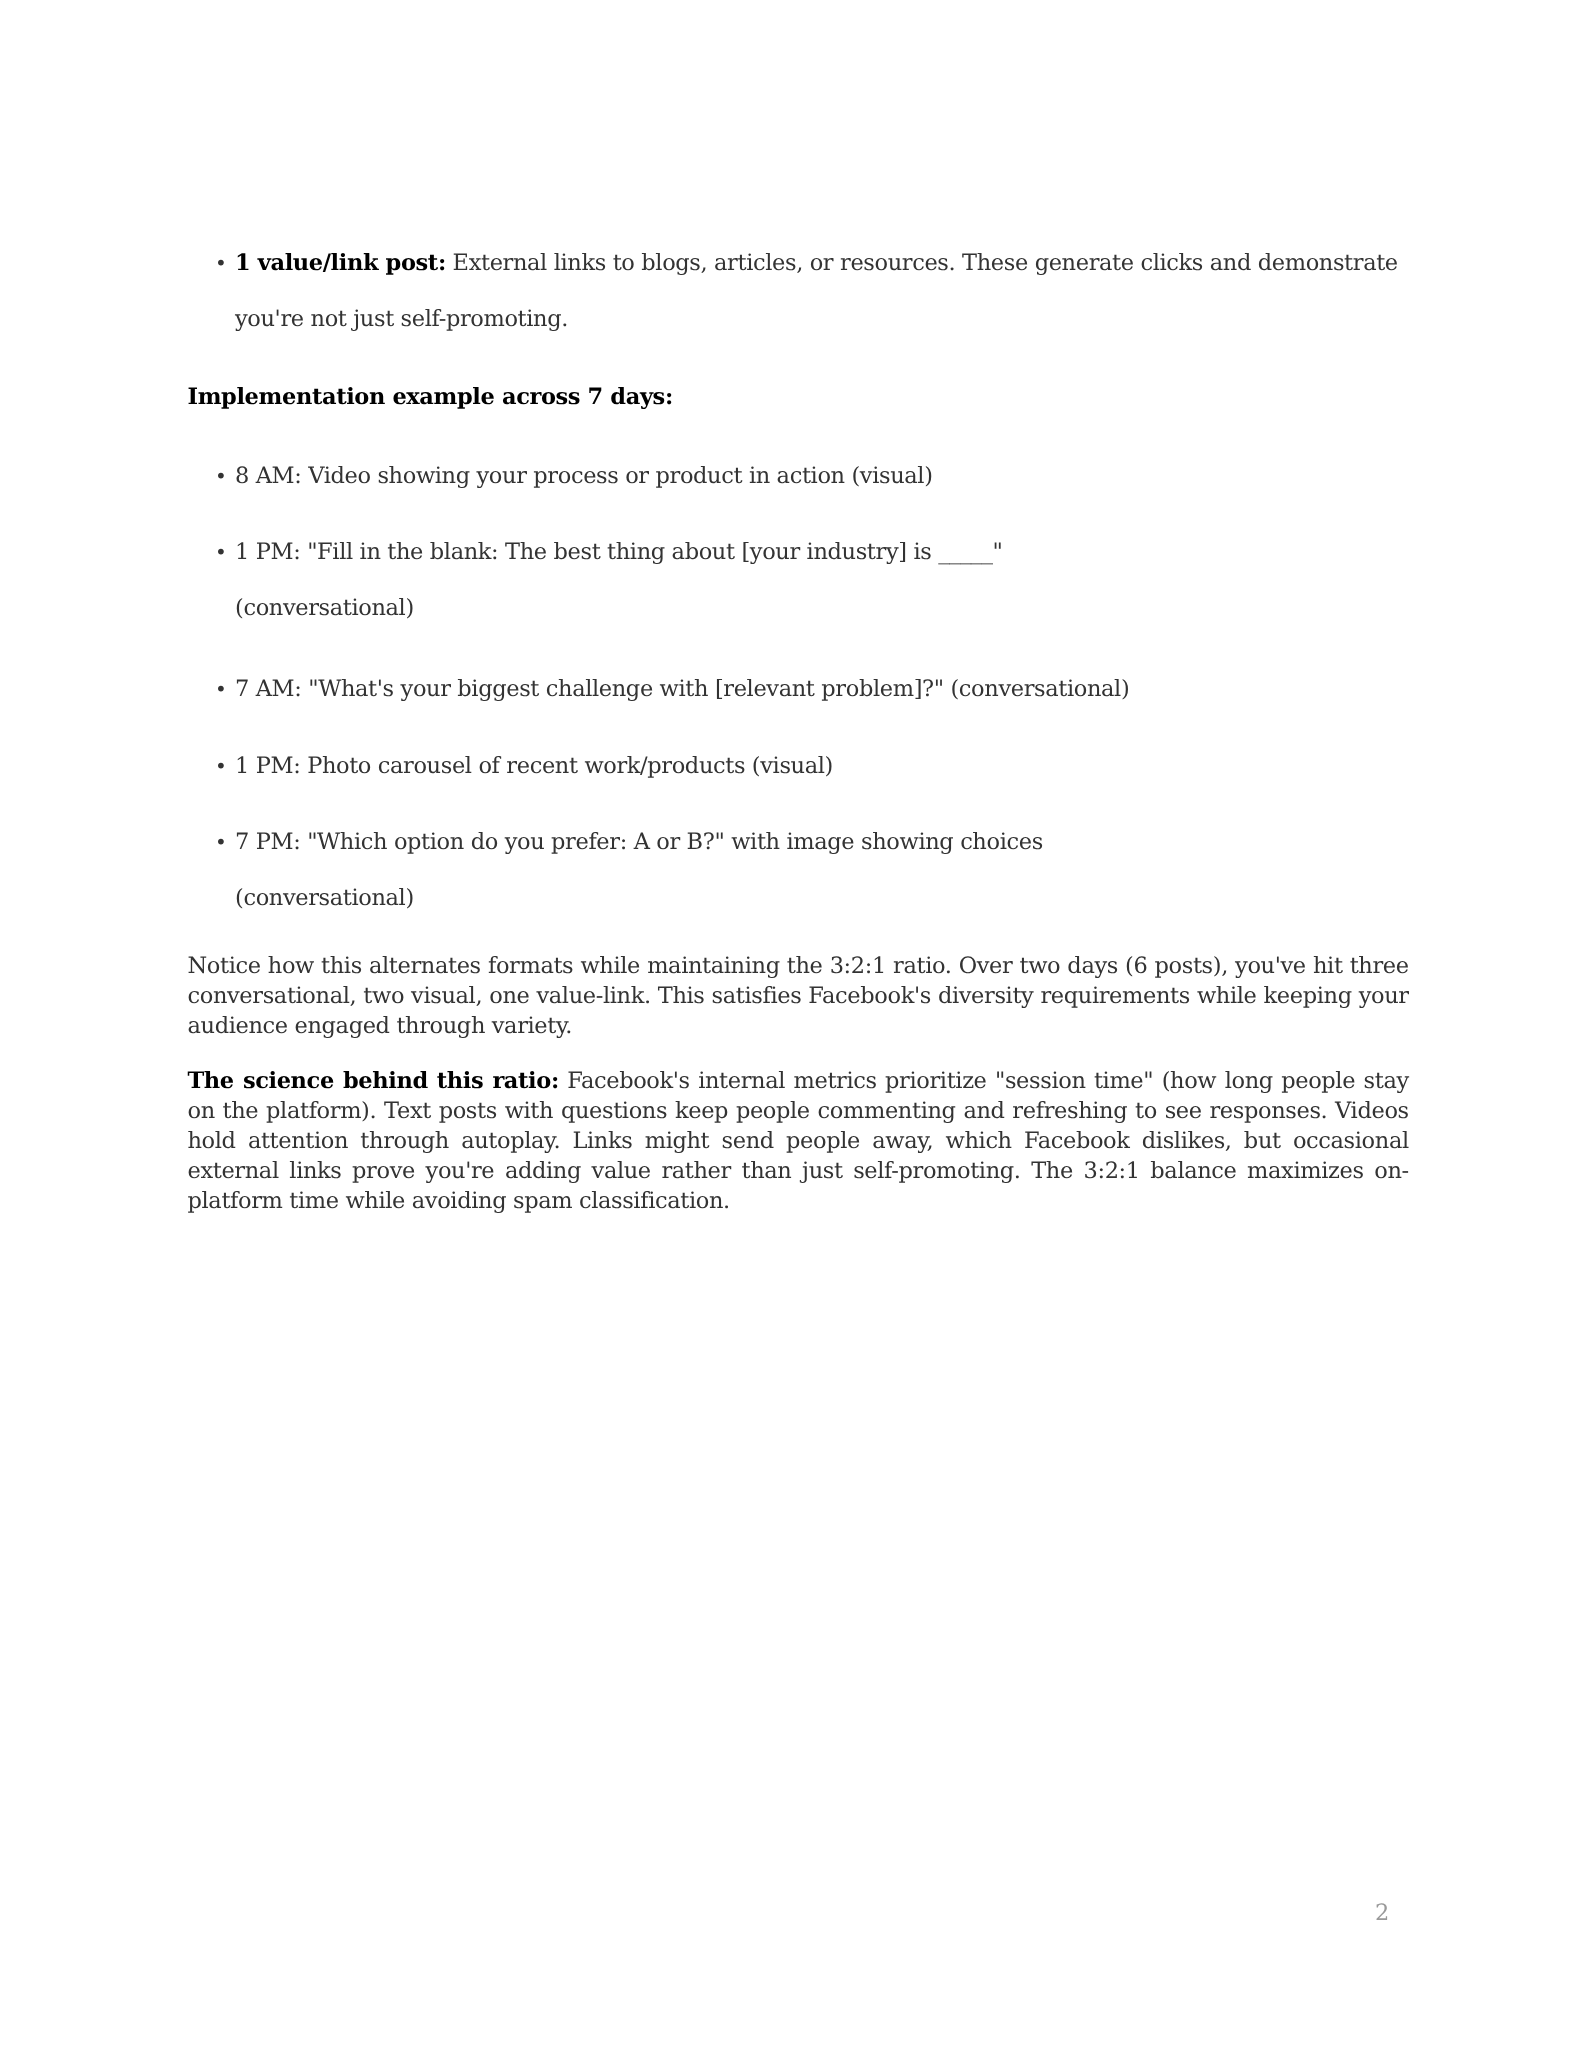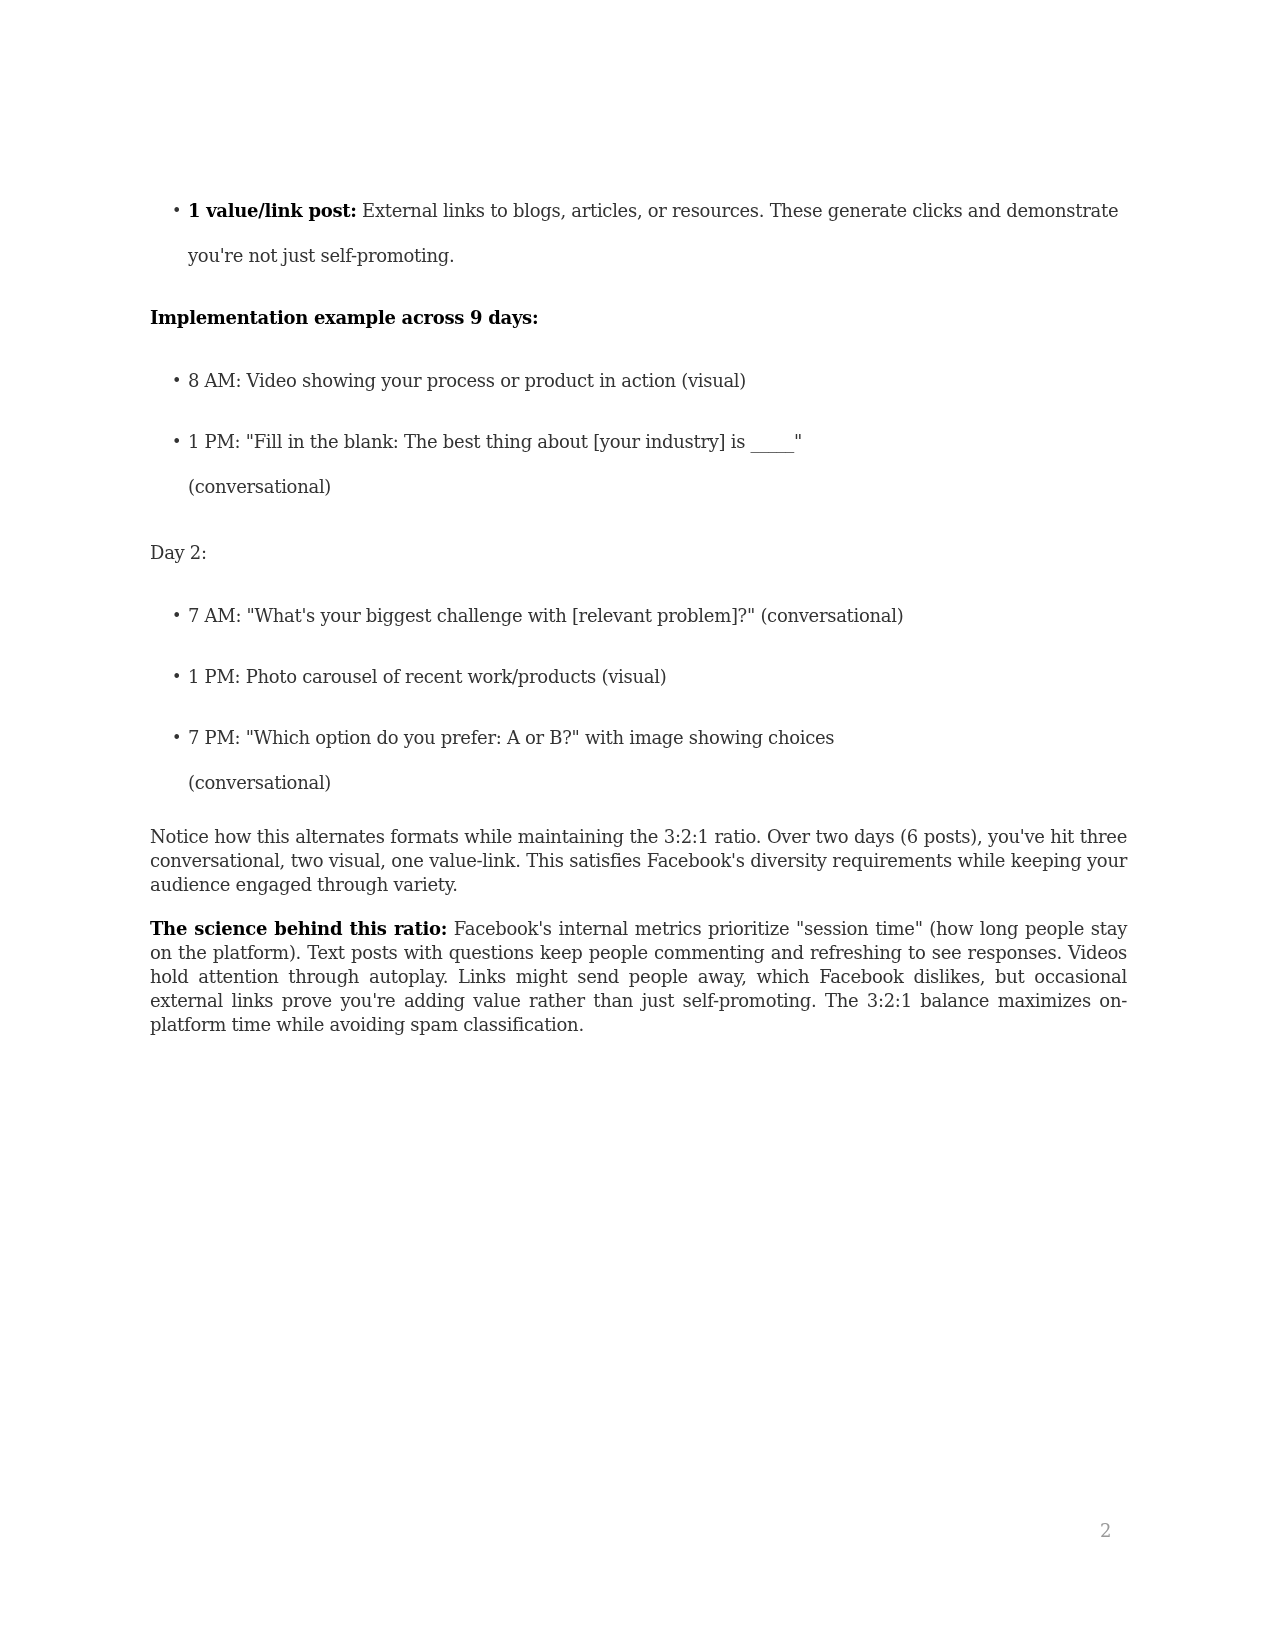--- a/index.html
+++ b/index.html
@@ -43,28 +43,27 @@
 </head>
 <body>
 
 <div class="page">
   <ul class="bullet-list">
     <li class="bullet-item">
       <span class="bold-lead">1 value/link post:</span><span> External links to blogs, articles, or resources. These generate clicks and demonstrate you're not just self-promoting.</span>
     </li>
   </ul>
 
-  <p class="heading">Implementation example across 9 days:</p>
+  <p class="heading">Implementation example across 7 days:</p>
 
   <ul class="bullet-list list-gap">
     <li class="bullet-item">8 AM: Video showing your process or product in action (visual)</li>
     <li class="bullet-item" style="padding-right:200px;">1 PM: "Fill in the blank: The best thing about [your industry] is _____" (conversational)</li>
   </ul>
 
-  <p class="day-label">Day 2:</p>
   <ul class="bullet-list list-gap">
     <li class="bullet-item">7 AM: "What's your biggest challenge with [relevant problem]?" (conversational)</li>
     <li class="bullet-item">1 PM: Photo carousel of recent work/products (visual)</li>
     <li class="bullet-item" style="padding-right:160px;">7 PM: "Which option do you prefer: A or B?" with image showing choices (conversational)</li>
   </ul>
 
   <p class="justify">Notice how this alternates formats while maintaining the 3:2:1 ratio. Over two days (6 posts), you've hit three conversational, two visual, one value-link. This satisfies Facebook's diversity requirements while keeping your audience engaged through variety.</p>
 
   <p class="justify">
     <span class="bold-lead">The science behind this ratio:</span><span> Facebook's internal metrics prioritize "session time" (how long people stay on the platform). Text posts with questions keep people commenting and refreshing to see responses. Videos hold attention through autoplay. Links might send people away, which Facebook dislikes, but occasional external links prove you're adding value rather than just self-promoting. The 3:2:1 balance maximizes on-platform time while avoiding spam classification.</span>

